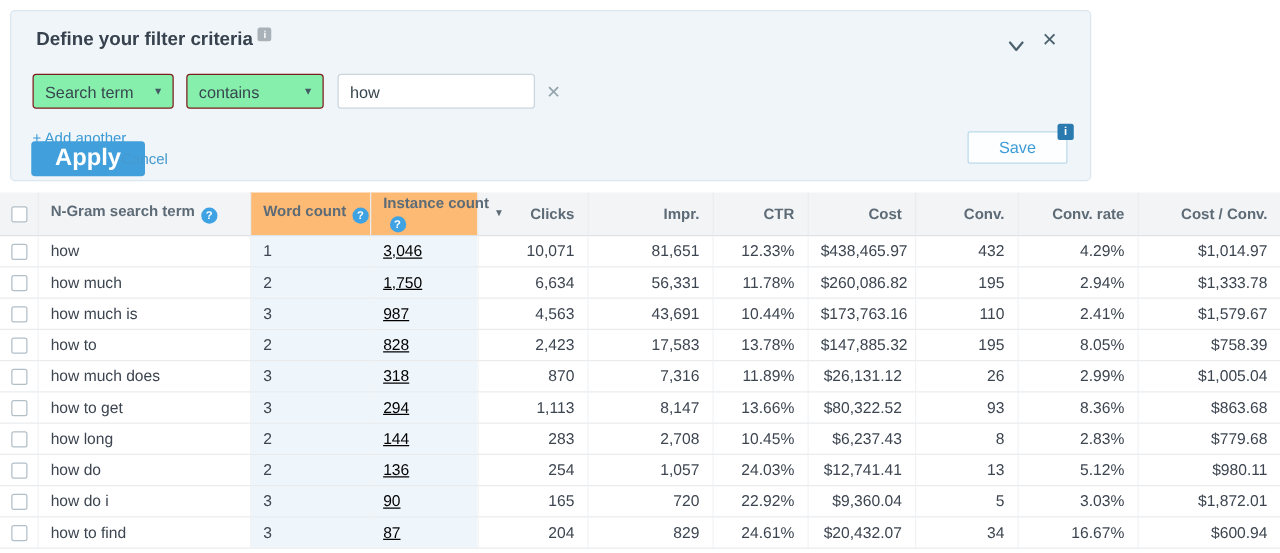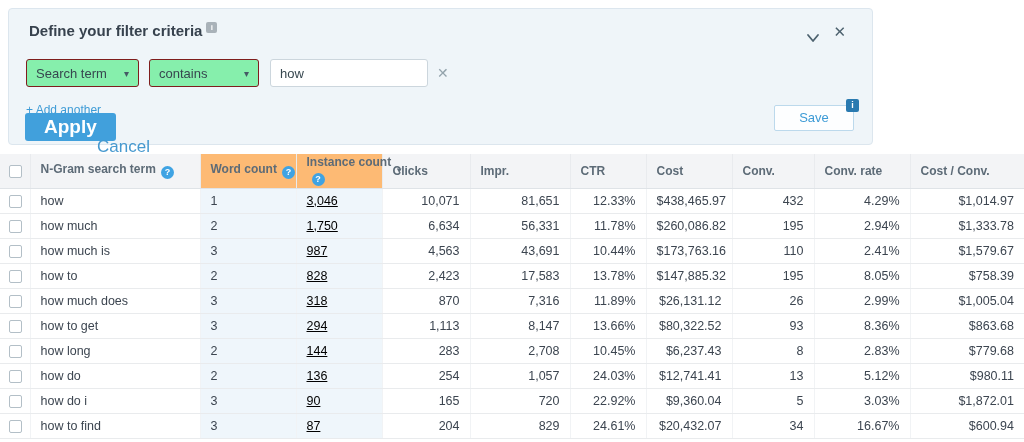--- a/index.html
+++ b/index.html
@@ -26,38 +26,38 @@
   .sel-caret { font-size:10px; color:#455a64; margin-left:6px; }
   .value-input { width:158px; height:28px; border:1px solid #ccd6dd; border-radius:3px;
     padding:0 9px; font-size:13px; color:#37474f; outline:none; background:#fff; }
   .clear-x { margin-left:9px; font-size:14px; color:#93a3ac; cursor:pointer; }
 
   .add-another { position:absolute; left:17px; top:82px; font-size:12px; color:#3d9bd6; cursor:pointer;margin-top:12px; }
 
   .apply-btn { position:absolute; left:16px; top:104px; height:28px; padding:0 19px;
     background:#41a0dc; border:none; border-radius:3px; color:#fff; font-size:19px;
     font-weight:bold; font-family:inherit; cursor:pointer; }
-  .cancel-link { position:absolute; left:88px; top:128px; font-size:17px; color:#4699cf; cursor:pointer; }
+  .cancel-link { position:absolute; left:88px; top:111px; font-size:12px; color:#4699cf; cursor:pointer; }
 
   .save-btn { position:absolute; right:18px; bottom:13px; width:80px; height:26px;
     background:#fdfeff; border:1px solid #bcd9ec; border-radius:2px; color:#3d9bd6;
     font-size:13px; text-align:center; line-height:24px; cursor:pointer; }
   .save-badge { position:absolute; top:-7px; right:-6px; width:13px; height:13px;
     background:#2a7ab0; color:#fff; font-size:9px; font-weight:bold; line-height:13px;
     text-align:center; border-radius:2px; }
 
   
   .grid-wrap { position:absolute; left:0; top:154px; width:820px; }
   table { border-collapse:collapse; table-layout:fixed; width:1024px; }
   thead th { background:#f3f4f6; height:34px; font-size:12px; font-weight:bold; color:#5d6b77;
     text-align:left; padding:0 10px; border-bottom:1px solid #dfe3e7; border-right:1px solid #e9ebee;
     white-space:nowrap; cursor:pointer; }
   thead th:last-child { border-right:none; }
   thead th.hl { background:#fdba74; }
-  thead th.r { text-align:left; }
+  thead th.r { text-align:right; }
   tbody td { height:25px; font-size:12.5px; color:#3c4550; padding:0 10px;
     border-bottom:1px solid #e9ebed; border-right:1px solid #f1f3f5; background:#fff; white-space:nowrap; }
   tbody td:last-child { border-right:none; }
   tbody td.tint { background:#eff6fb; }
   tbody td.r { text-align:right; }
   .cb-col { width:30px; padding:0 0 0 9px !important; }
   .cb { display:inline-block; width:13px; height:13px; background:#fff;
     border:1px solid #b3bfc7; border-radius:2px; vertical-align:middle; cursor:pointer; }
   .help { display:inline-block; width:13px; height:13px; margin-left:5px; background:#3fa3e3;
     color:#fff; font-size:9px; font-weight:bold; line-height:13px; text-align:center;

